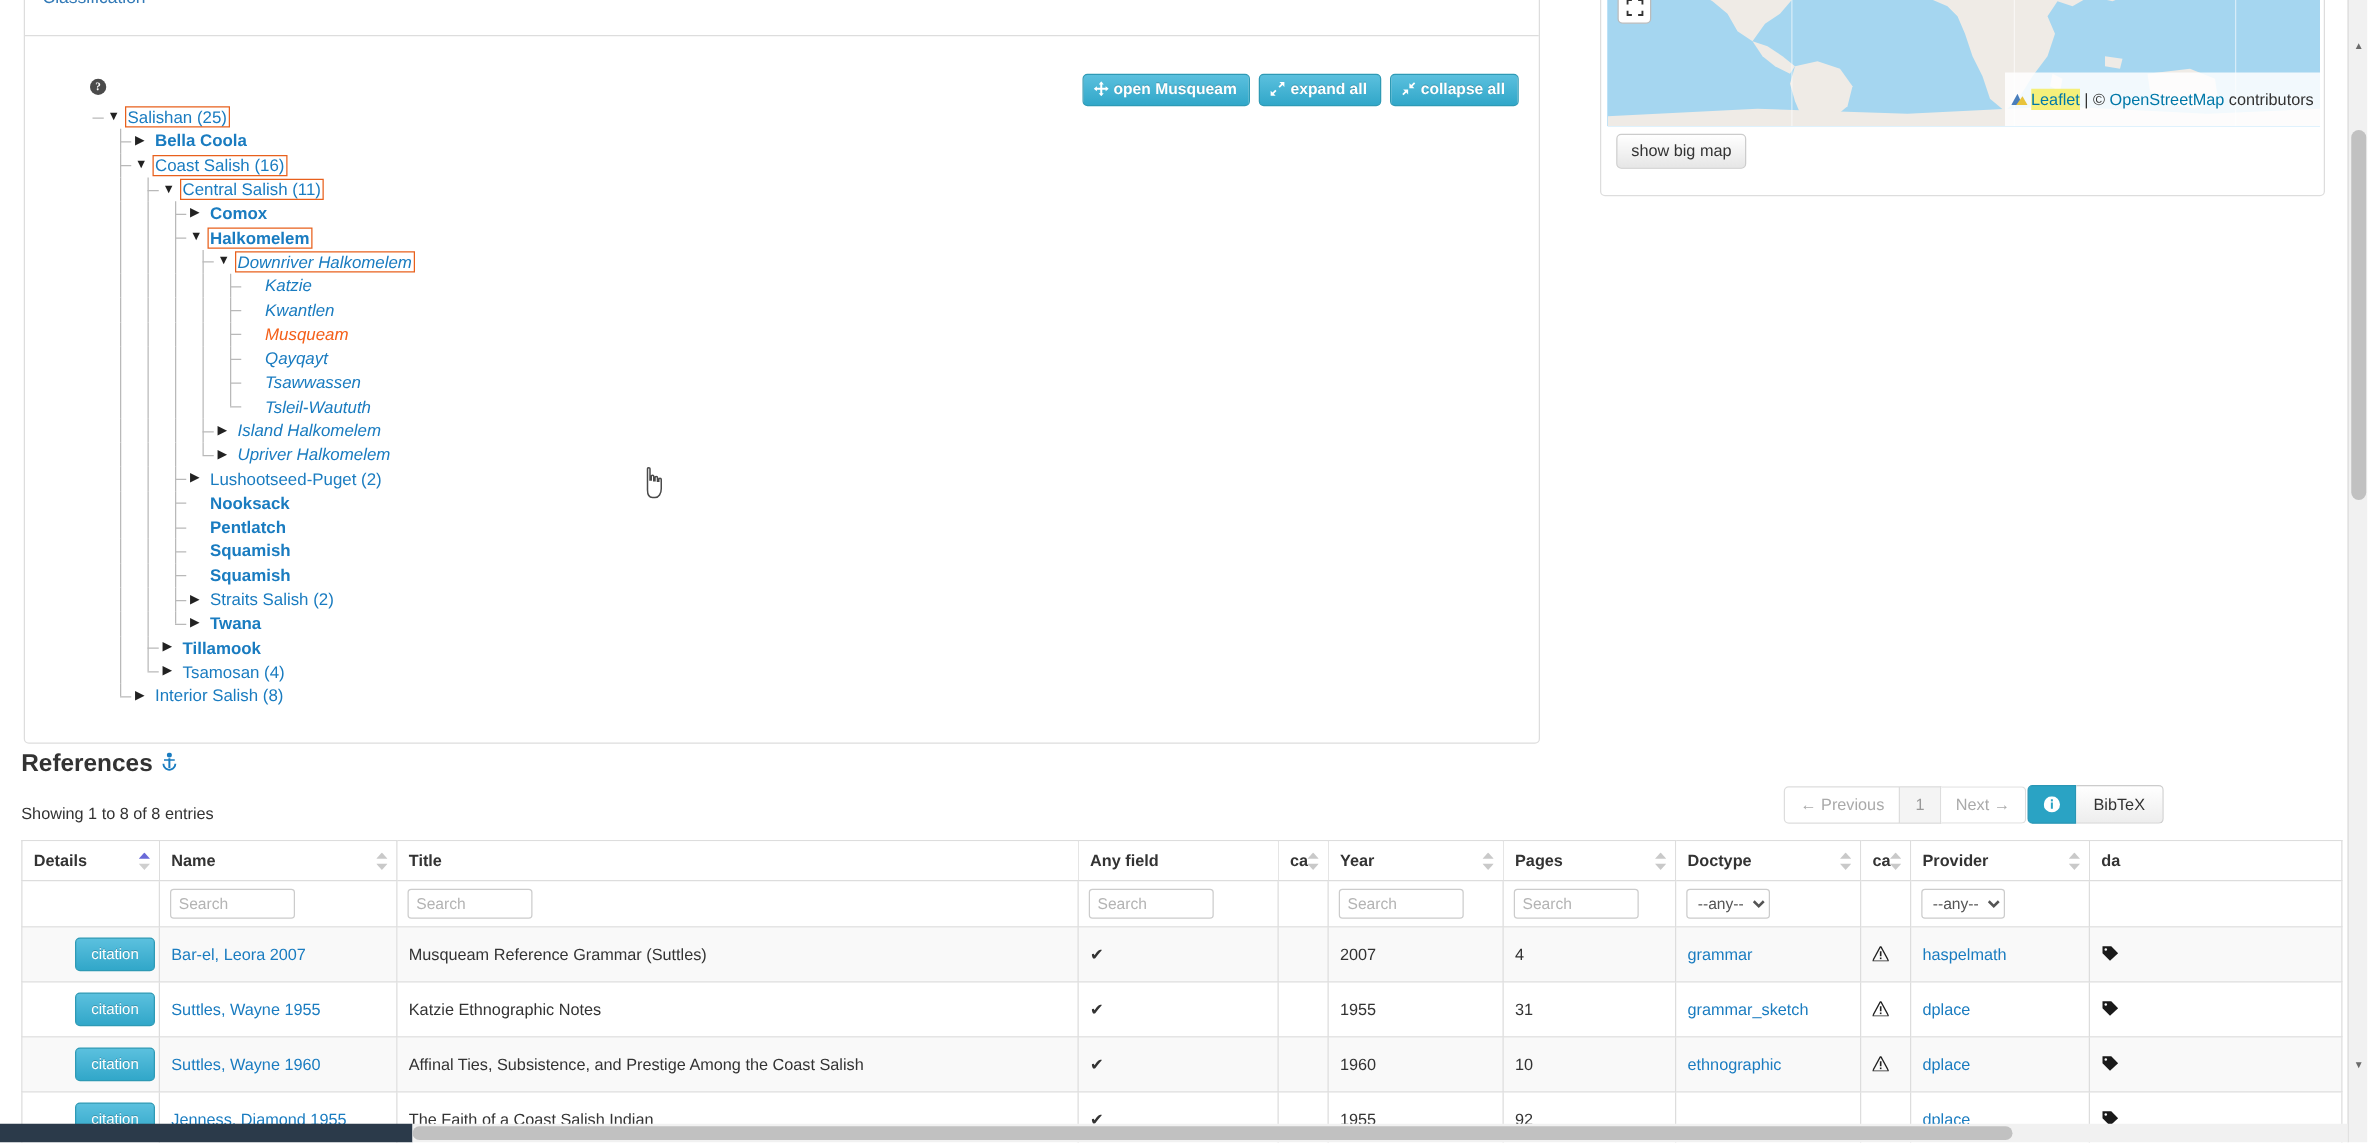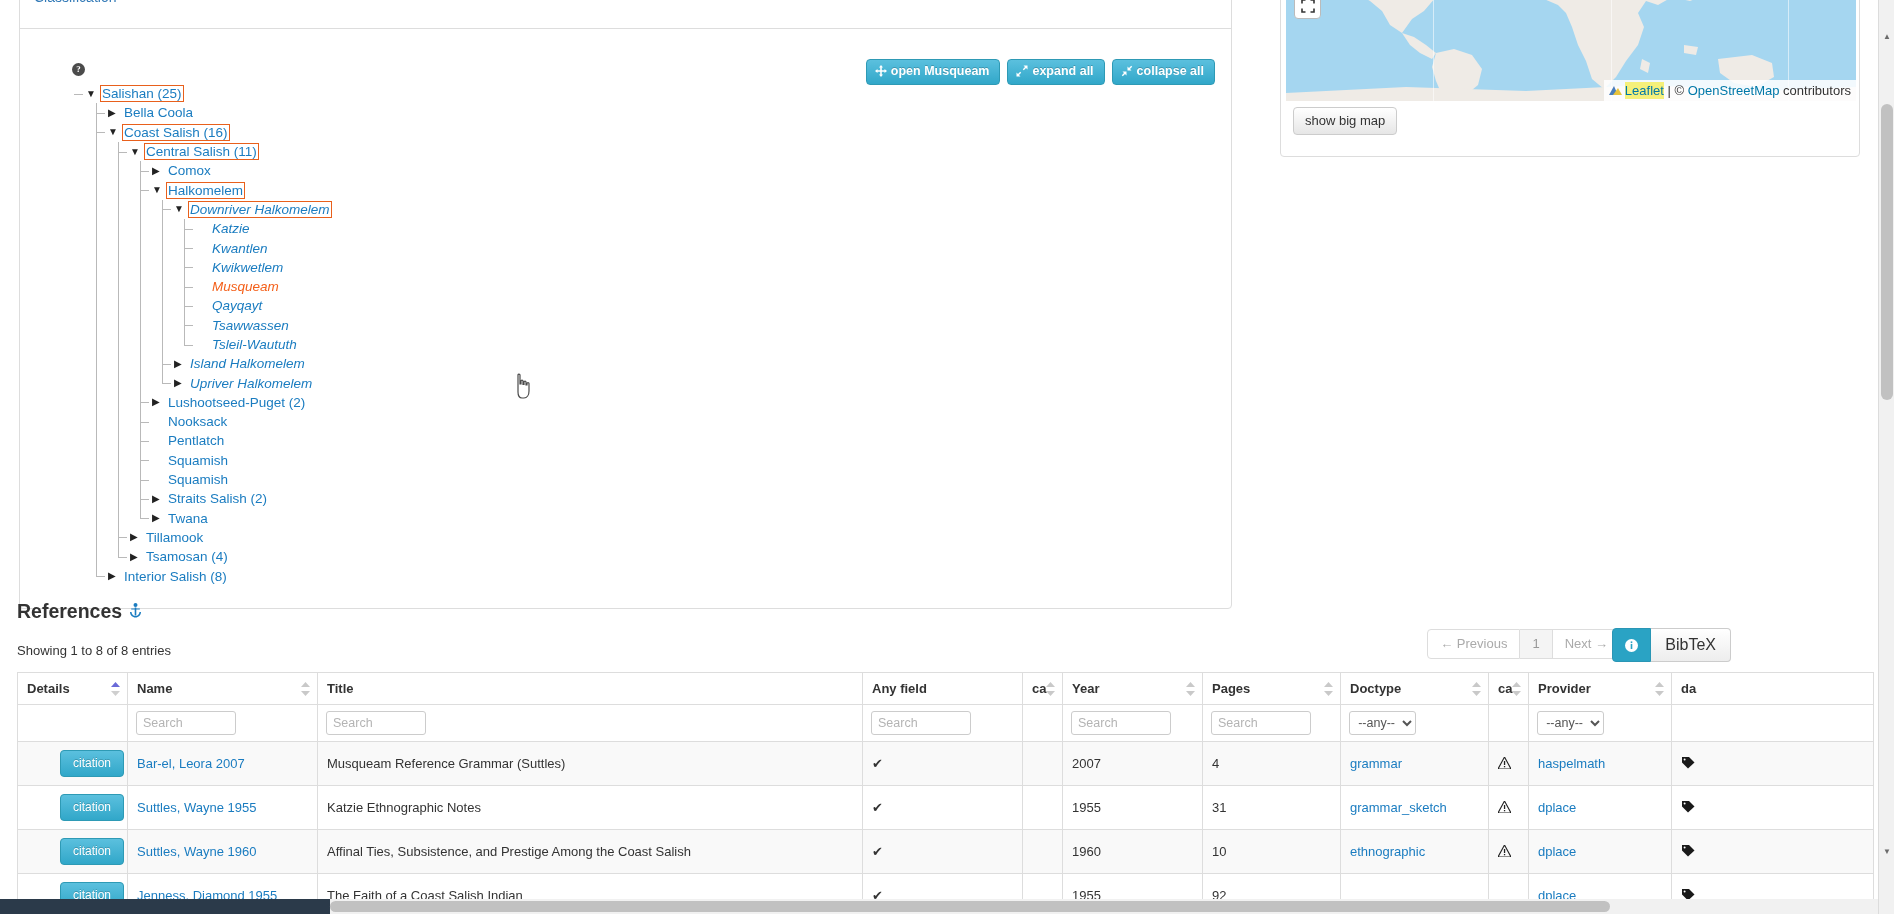--- a/index.html
+++ b/index.html
@@ -147,21 +147,21 @@
     cursor: pointer;
     user-select: none;
   }
   .tgl.blank { cursor: default; }
   .lbl {
     color: #1a7cc0;
     text-decoration: none;
     cursor: pointer;
     padding: 0 1px;
   }
-  .lbl.bold { font-weight: normal; }
+  .lbl.bold { font-weight: bold; }
   .lbl.ital { font-style: italic; }
   .lbl.boxed {
     outline: 1.5px solid #e8601c;
     outline-offset: 0px;
   }
   .lbl.hl { color: #f4601a; }
 
   
   .map-card {
     position: absolute;
@@ -200,21 +200,21 @@
     background: #fff;
     display: flex; align-items: center; justify-content: center;
     cursor: pointer;
     z-index: 5;
   }
   .attrib {
     position: absolute;
     right: 0; bottom: 0;
     background: rgba(255,255,255,.85);
     font-size: 13px;
-    padding: 3px 5px;
+    padding: 14px 5px;
     color: #333;
     white-space: nowrap;
     z-index: 5;
   }
   .attrib a { color: #0078a8; text-decoration: none; }
   .attrib .lf-mark {
     display: inline-block;
     width: 14px; height: 10px;
     vertical-align: -1px;
     margin-right: 2px;
@@ -287,21 +287,21 @@
     padding: 7px 12px;
     display: flex; align-items: center;
     cursor: pointer;
   }
   .bibtex .lab {
     background: linear-gradient(to bottom,#fff 0%,#ededed 100%);
     border: 1px solid #ccc;
     border-left: none;
     border-radius: 0 4px 4px 0;
     padding: 7px 14px;
-    font-size: 16px;
+    font-size: 13px;
     color: #333;
     cursor: pointer;
   }
 
   table.dt {
     width: 1856px;
     border-collapse: collapse;
     margin-top: 9px;
     font-size: 13px;
     table-layout: fixed;
@@ -528,30 +528,20 @@
           </div>
           <div class="node">
             <span class="rail"></span>
             <span class="rail v"></span>
             <span class="rail v"></span>
             <span class="rail v"></span>
             <span class="rail v"></span>
             <span class="rail tee"></span>
             <span class="tgl blank">&nbsp;</span>
             <a class="lbl ital" href="#">Kwantlen</a>
-          </div>
-          <div class="node">
-            <span class="rail"></span>
-            <span class="rail v"></span>
-            <span class="rail v"></span>
-            <span class="rail v"></span>
-            <span class="rail v"></span>
-            <span class="rail tee"></span>
-            <span class="tgl blank">&nbsp;</span>
-            <a class="lbl ital" href="#">Kwikwetlem</a>
           </div>
           <div class="node">
             <span class="rail"></span>
             <span class="rail v"></span>
             <span class="rail v"></span>
             <span class="rail v"></span>
             <span class="rail v"></span>
             <span class="rail tee"></span>
             <span class="tgl blank">&nbsp;</span>
             <a class="lbl ital hl" href="#">Musqueam</a>

